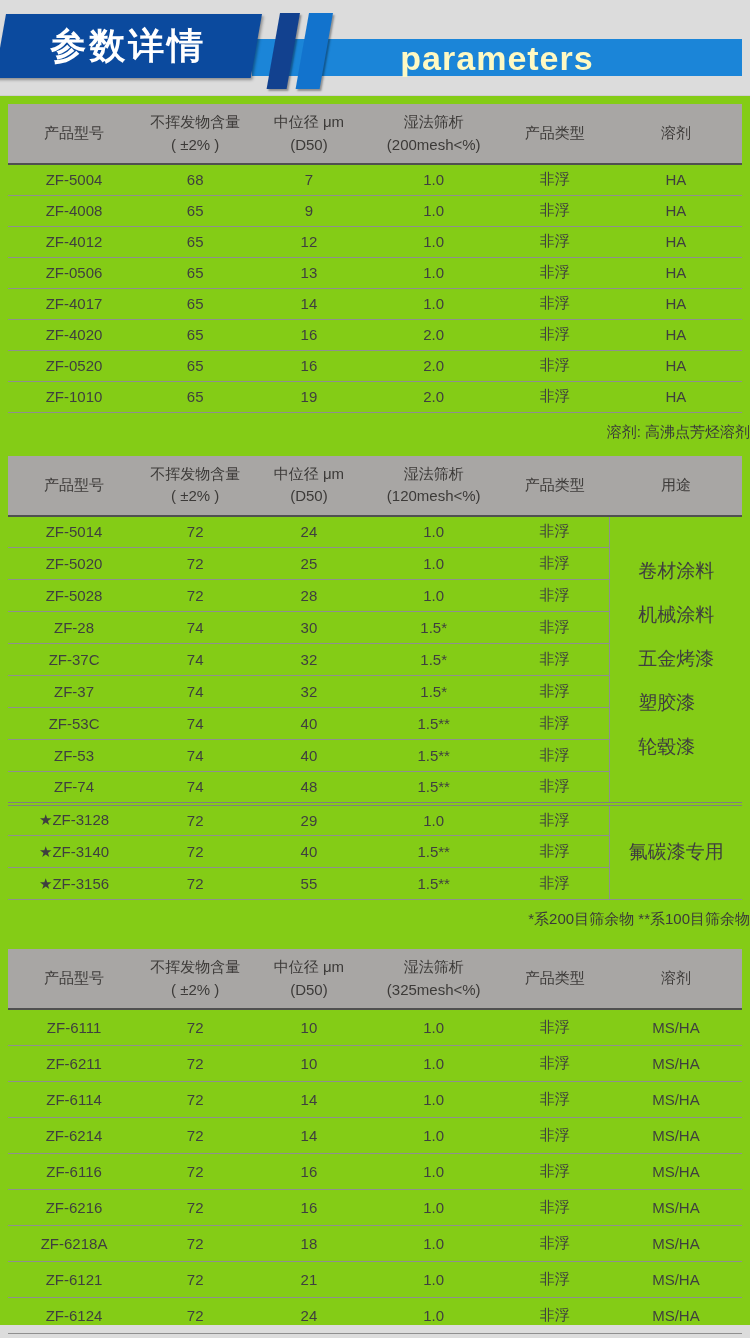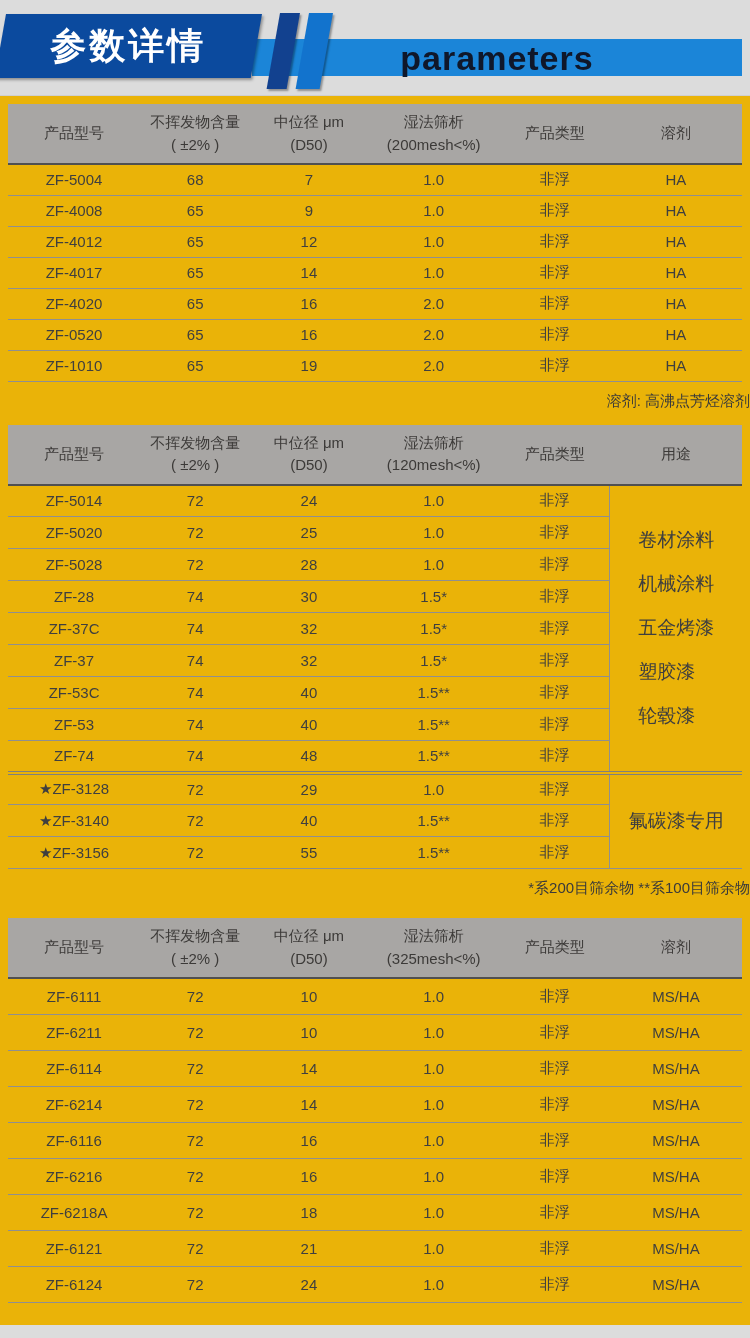--- a/index.html
+++ b/index.html
@@ -14,37 +14,37 @@
     font-family:"Liberation Sans","DejaVu Sans",sans-serif;
   }
   
   .banner{position:relative; height:95px; background:var(--page-gray); overflow:hidden;}
   .banner-light-band{
     position:absolute; left:252px; top:39px; width:490px; height:37px;
     background:var(--banner-light);
     display:flex; align-items:center; justify-content:center;
   }
   .banner-light-band .en{
-    color:#0f172a; font-size:34px; font-weight:bold; letter-spacing:1px; line-height:1;
+    color:#fef9c3; font-size:34px; font-weight:bold; letter-spacing:1px; line-height:1;
   }
   .stripe{position:absolute; top:13px; height:76px; transform:skewX(-10deg); transform-origin:top;
     box-shadow:2px 2px 2px rgba(0,0,0,.35);}
   .stripe-a{left:280px; width:20px; background:var(--stripe-navy);}
   .stripe-b{left:309px; width:24px; background:var(--stripe-blue);}
   .banner-block{
     position:absolute; left:6px; top:14px; width:256px; height:64px;
     background:var(--banner-dark); transform:skewX(-10deg); transform-origin:top;
     box-shadow:2px 2px 3px rgba(0,0,0,.35);
     display:flex; align-items:center; justify-content:center;
   }
   .banner-block .cn{
     transform:skewX(10deg); color:#fff; font-size:36px; font-weight:bold; letter-spacing:3px;
   }
   
-  .content{background:#eab308; height:1230px; padding-top:8px; border-top:1px solid #cfcfcf;}
+  .content{background:#84cc16; height:1230px; padding-top:8px; border-top:1px solid #cfcfcf;}
   table{border-collapse:collapse; table-layout:fixed; width:734px; margin:0 auto;}
   th{
     background:var(--header-bg); color:var(--text-dark); font-weight:400;
     font-size:15px; line-height:1.5; height:60px; text-align:center;
     border-bottom:2px solid #505050; padding:0 2px;
   }
   td{
     text-align:center; font-size:15px; color:#3f3f3f;
     border-bottom:1px solid var(--row-line); padding:0 2px;
   }
@@ -113,20 +113,28 @@
         </tr>
         <tr>
           <td>ZF-4012</td>
           <td>65</td>
           <td>12</td>
           <td>1.0</td>
           <td>非浮</td>
           <td>HA</td>
         </tr>
         <tr>
+          <td>ZF-0506</td>
+          <td>65</td>
+          <td>13</td>
+          <td>1.0</td>
+          <td>非浮</td>
+          <td>HA</td>
+        </tr>
+        <tr>
           <td>ZF-4017</td>
           <td>65</td>
           <td>14</td>
           <td>1.0</td>
           <td>非浮</td>
           <td>HA</td>
         </tr>
         <tr>
           <td>ZF-4020</td>
           <td>65</td>

